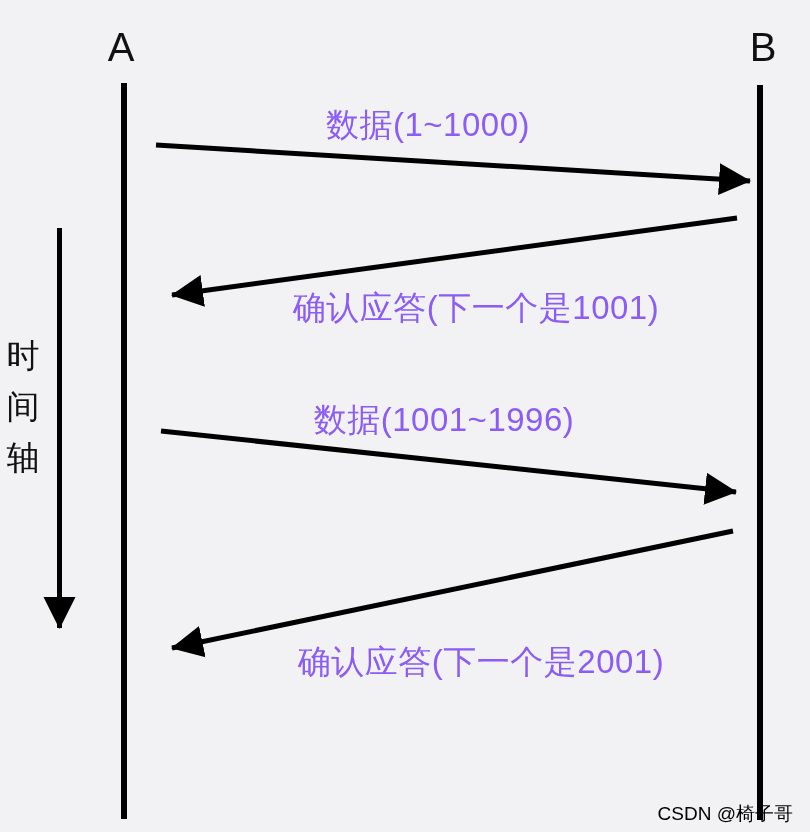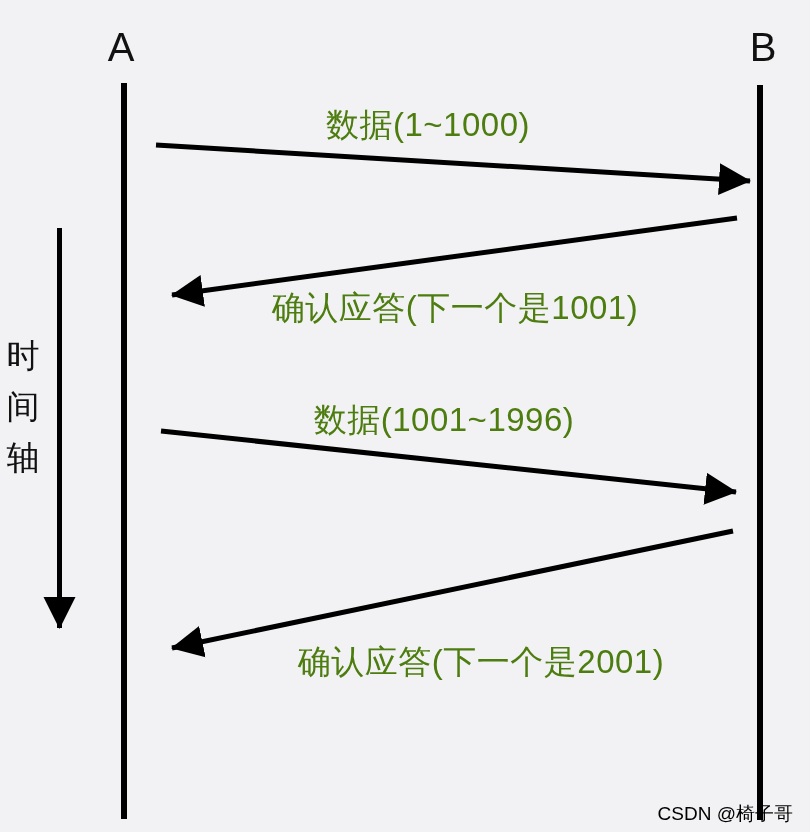--- a/index.html
+++ b/index.html
@@ -28,21 +28,21 @@
     transform: translateX(-50%);
     font-size: 40px;
     font-weight: 400;
     color: #111111;
     white-space: nowrap;
   }
   .msg-label {
     position: absolute;
     transform: translateX(-50%);
     font-size: 33px;
-    color: #4d7c0f;
+    color: #8b5cf6;
     white-space: nowrap;
     letter-spacing: 0.5px;
   }
   .time-axis-label {
     position: absolute;
     left: 4px;
     top: 330px;
     width: 38px;
     display: flex;
     flex-direction: column;
@@ -80,21 +80,21 @@
     <line x1="156" y1="145" x2="750" y2="181" stroke="#000000" stroke-width="5" marker-end="url(#arrowhead)"></line>
     <line x1="737" y1="218" x2="172" y2="295" stroke="#000000" stroke-width="5" marker-end="url(#arrowhead)"></line>
     <line x1="161" y1="431" x2="736" y2="492" stroke="#000000" stroke-width="5" marker-end="url(#arrowhead)"></line>
     <line x1="733" y1="531" x2="172" y2="648" stroke="#000000" stroke-width="5" marker-end="url(#arrowhead)"></line>
   </svg>
 
   <div class="endpoint-label" style="left:121px; top:25px;">A</div>
   <div class="endpoint-label" style="left:763px; top:25px;">B</div>
 
   <div class="msg-label" style="left:428px; top:103px;">数据(1~1000)</div>
-  <div class="msg-label" style="left:455px; top:286px;">确认应答(下一个是1001)</div>
+  <div class="msg-label" style="left:476px; top:286px;">确认应答(下一个是1001)</div>
   <div class="msg-label" style="left:444px; top:398px;">数据(1001~1996)</div>
   <div class="msg-label" style="left:481px; top:640px;">确认应答(下一个是2001)</div>
 
   <div class="time-axis-label">
     <span>时</span>
     <span>间</span>
     <span>轴</span>
   </div>
 
   <div class="watermark">CSDN @椅子哥</div>

